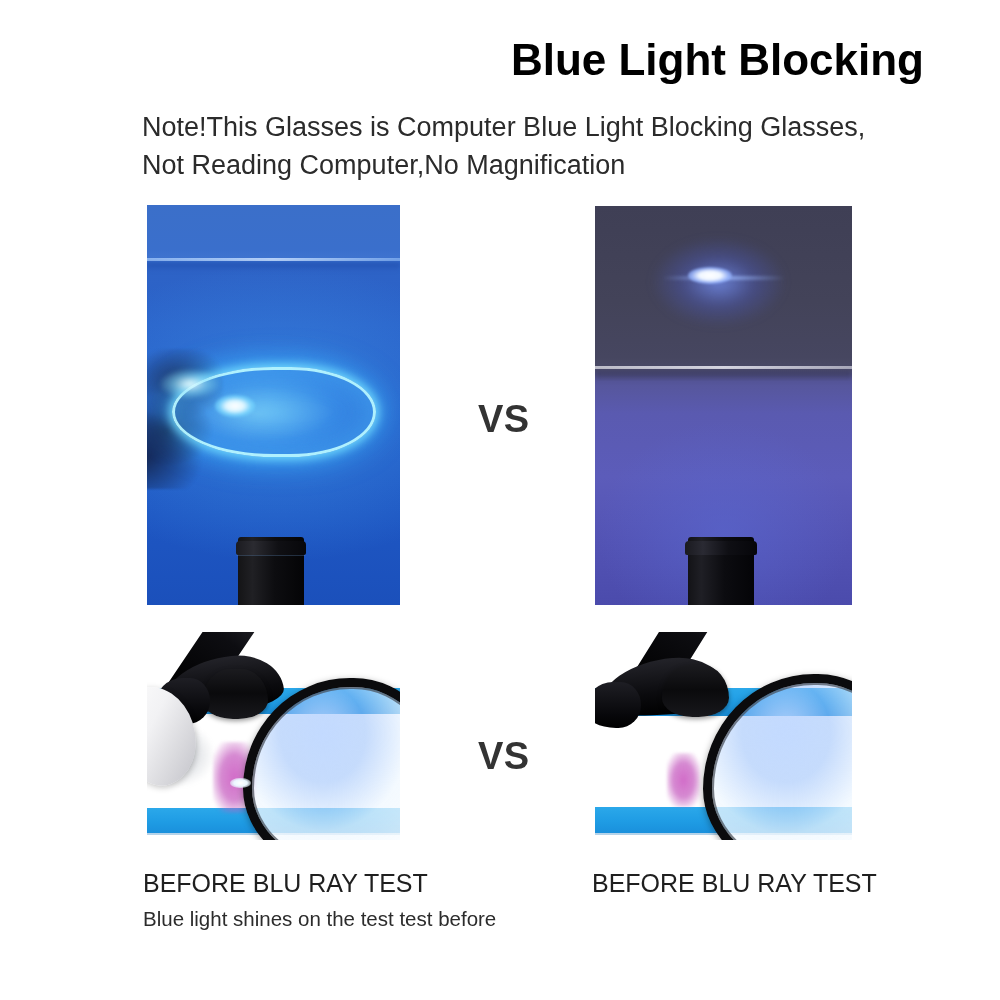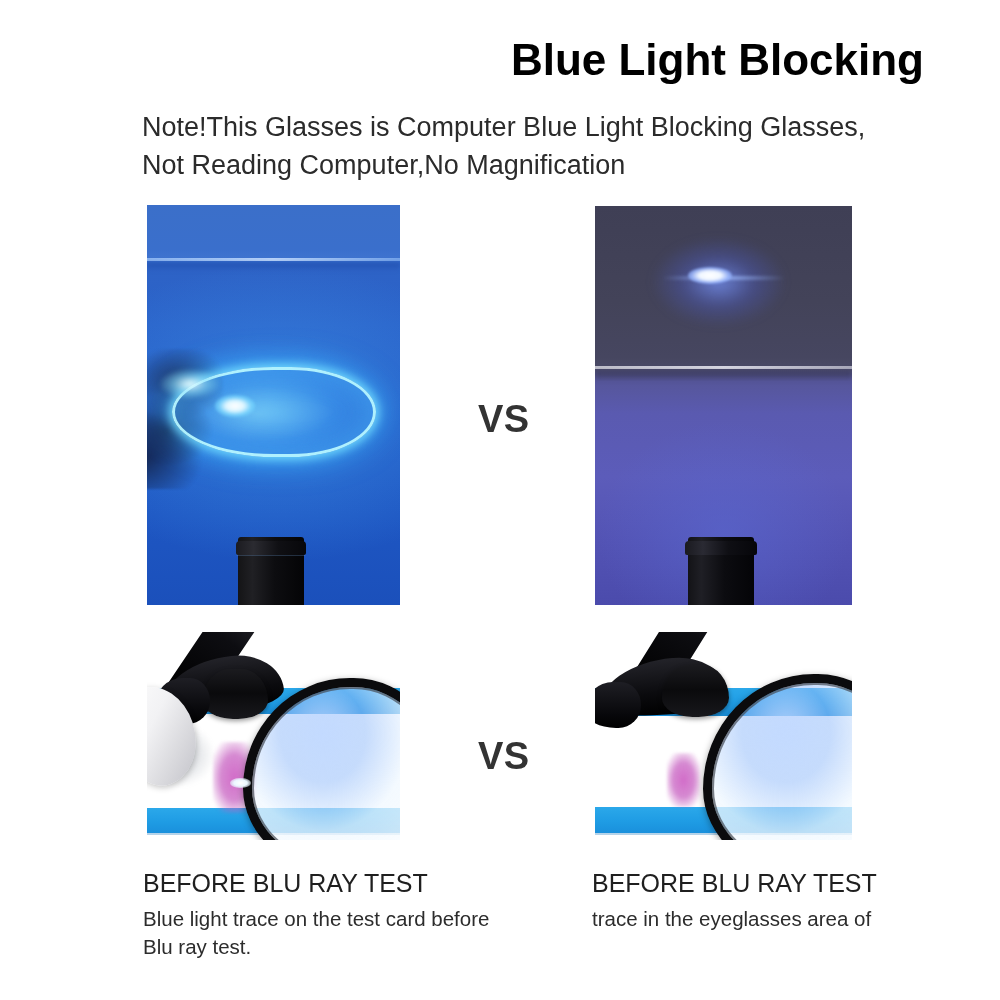--- a/index.html
+++ b/index.html
@@ -390,25 +390,23 @@
     <div class="frame-endpiece" style="left:-4%; top:24%; width:22%; height:22%;"></div>
     <div class="frame-lens" style="left:42%; top:20%; width:76%; height:90%;"></div>
   </div>
 
   <div class="vs" id="vs-top">VS</div>
   <div class="vs" id="vs-bottom">VS</div>
 
   <div class="caption" id="caption-left">
     <div class="caption-title">BEFORE BLU RAY TEST</div>
     <div class="caption-body">
-      <span class="cap-line">Blue light trace on the test card before</span>
-      <span class="cap-line">Blu ray test.</span>
+      <span class="cap-line">Blue light shines on the test test before</span>
     </div>
   </div>
 
   <div class="caption" id="caption-right">
     <div class="caption-title">BEFORE BLU RAY TEST</div>
     <div class="caption-body">
-      <span class="cap-line">trace in the eyeglasses area of</span>
     </div>
   </div>
 
 </div>
 
 </body></html>

